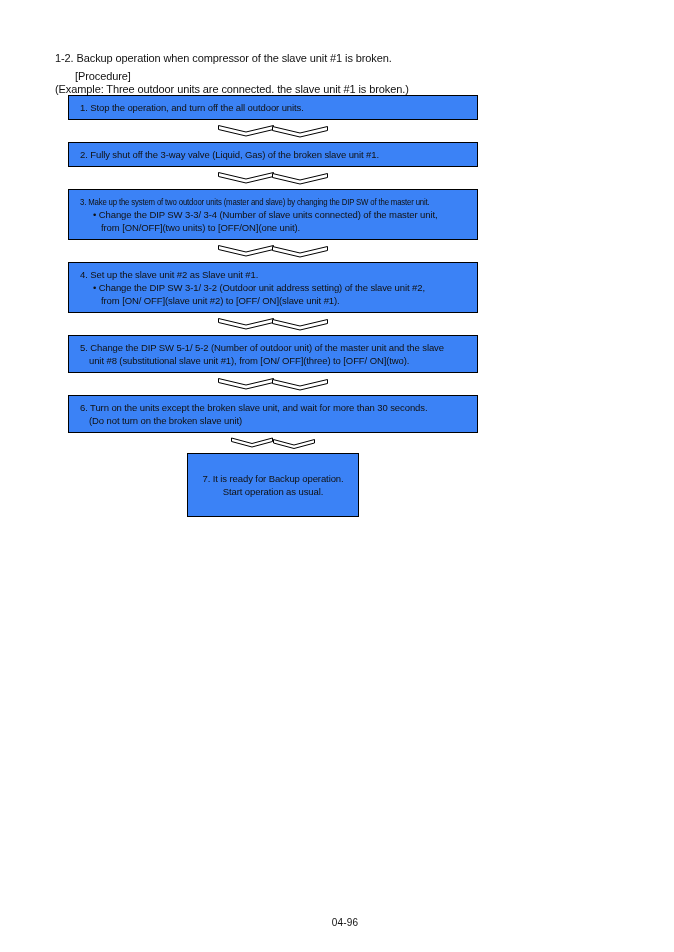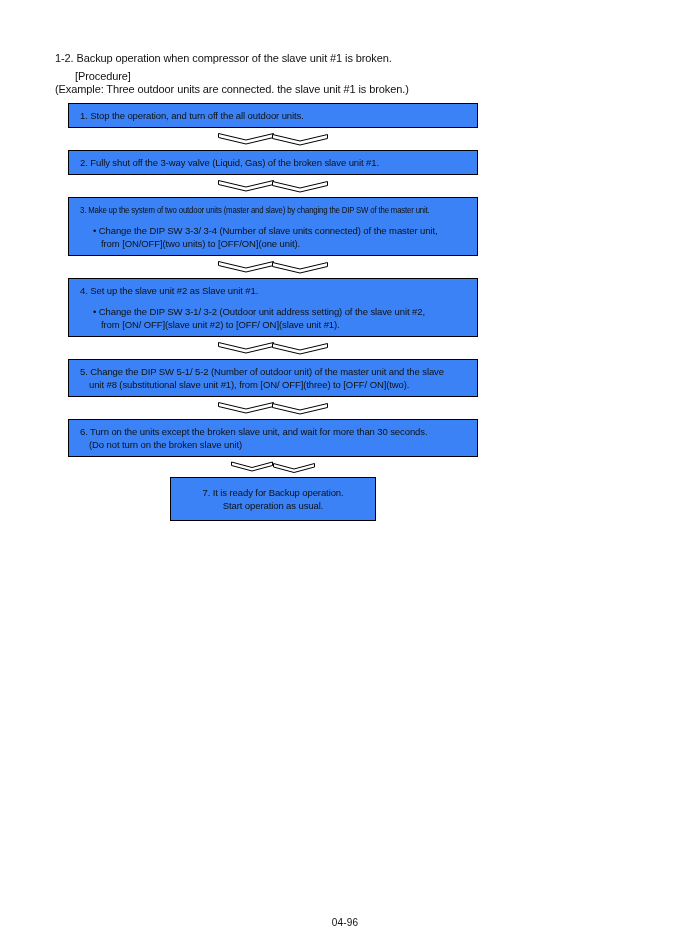--- a/index.html
+++ b/index.html
@@ -7,48 +7,48 @@
   body {
     background:#ffffff;
     font-family:"Liberation Sans", sans-serif;
     color:#111111;
     position:relative;
     overflow:hidden;
   }
   .content { padding:52px 0 0 55px; }
   .title { font-size:11px; letter-spacing:-0.1px; margin-bottom:6px; }
   .proc  { font-size:11px; letter-spacing:-0.1px; margin-bottom:1px;padding-left:20px; }
-  .example { font-size:11px; letter-spacing:-0.1px; margin-bottom:8px; }
+  .example { font-size:11px; letter-spacing:-0.1px; }
 
   .flow { width:410px; margin-left:13px; }
   .box {
     border:1px solid #000000;
     background:#3b82f6;
     padding:5px 5px 5px 11px;
     font-size:9.5px;
     letter-spacing:-0.1px;
     line-height:13px;
   }
   .bl { min-height:13px; white-space:nowrap; }
   .ind0 { padding-left:9px; }
-  .ind1 { padding-left:13px;margin-top:8px; }
+  .ind1 { padding-left:13px; }
   .ind2 { padding-left:21px; }
   .condensed {
     font-size:9.5px;
     letter-spacing:-0.2px;
     transform:scaleX(0.82);
     transform-origin:left center;
     white-space:nowrap;
     width:122%;
   }
   .box7 {
-    width:206px;
+    width:172px;
     margin:0 auto;
     text-align:center;
-    padding:8px 4px;
+    padding:18px 4px;
   }
   .box7 .bl { white-space:normal; }
   .connector { display:block; margin:3px auto; }
   .footer {
     position:absolute;
     bottom:24px;
     left:8px;
     width:100%;
     text-align:center;
     font-size:10px;

